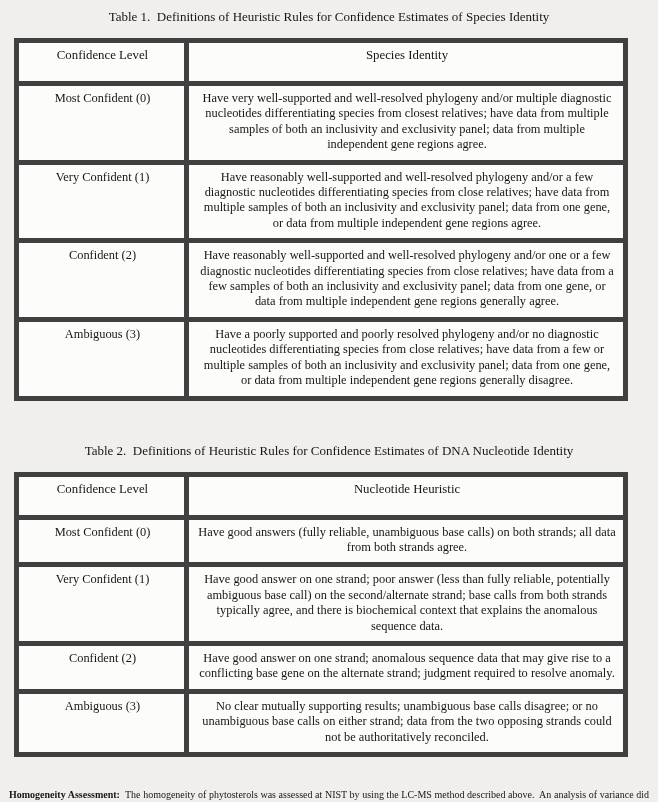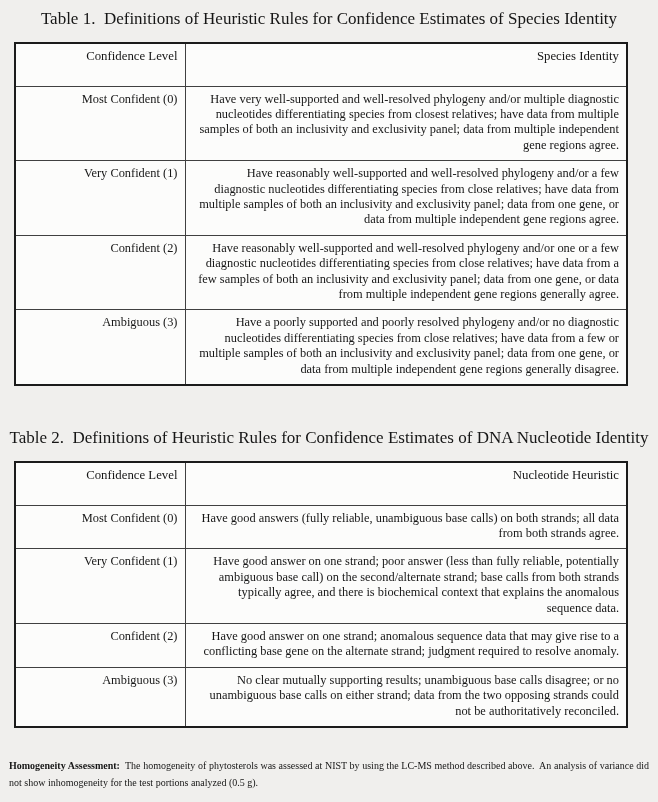--- a/index.html
+++ b/index.html
@@ -6,39 +6,39 @@
   html, body { width: 658px; }
   body {
     height: 802px;
     overflow: hidden;
     background: #f0efed;
     color: #161616;
     font-family: "Liberation Serif", serif;
   }
   .caption {
     text-align: center;
-    font-size: 17px;
+    font-size: 13px;
     white-space: pre-wrap;
   }
   .caption-1 { padding-top: 9px; }
   .caption-2 { margin-top: 42px; }
   table.rules {
     border-collapse: collapse;
     table-layout: fixed;
     width: 614px;
     margin-left: 14px;
     margin-top: 13px;
     background: #fcfcfb;
     border: 2px solid #1b1b1b;
   }
   table.rules col.c-level { width: 170px; }
   table.rules th, table.rules td {
-    border: 1px solid #404040;
+    border: 5px solid #404040;
     vertical-align: top;
-    text-align: right;
+    text-align: center;
     font-weight: normal;
     font-size: 12.4px;
     line-height: 15.4px;
     padding: 5px 7px 7px 9px;
     white-space: pre-wrap;
   }
   table.rules th {
     height: 43px;
     font-size: 12.8px;
   }

